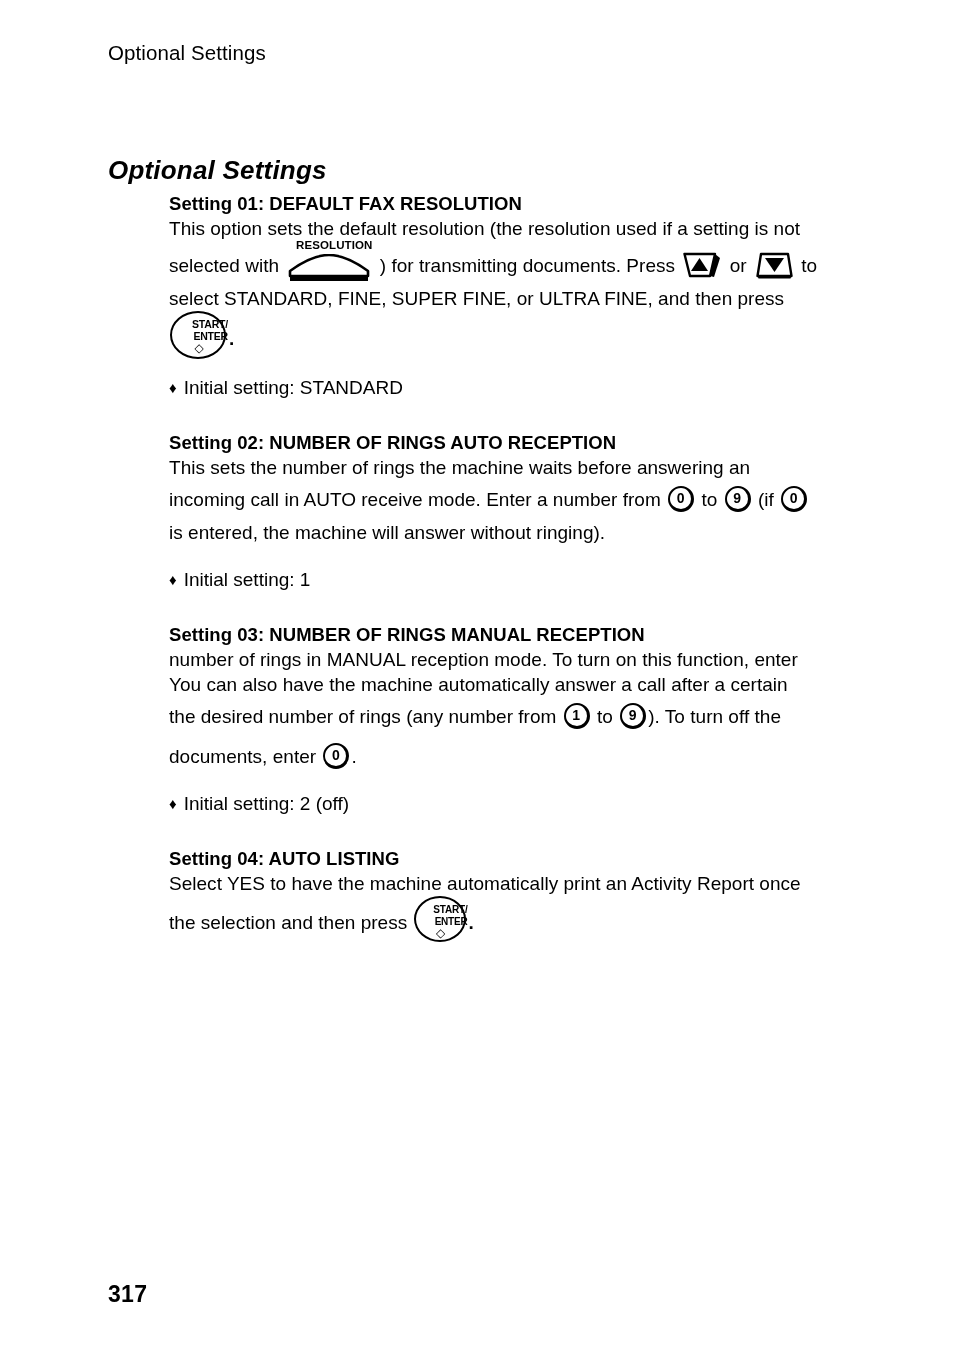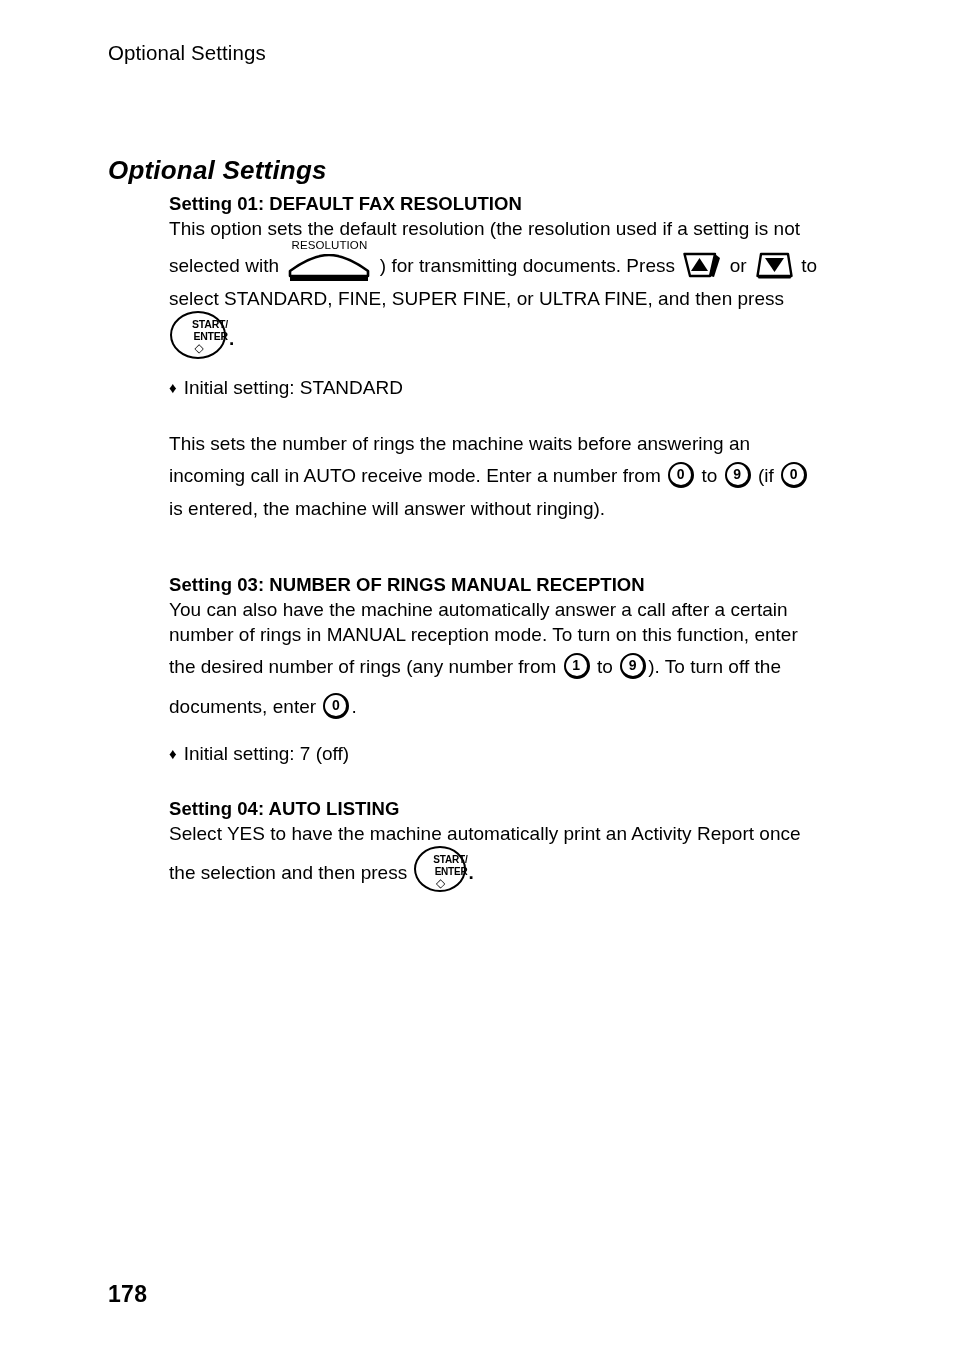--- a/index.html
+++ b/index.html
@@ -152,23 +152,23 @@
     width: 86px;
     height: 44px;
     vertical-align: -13px;
     margin: 0 2px;
   }
   .key-resolution .lbl {
     position: absolute;
     left: 0;
     top: -2px;
     width: 86px;
-    text-align: center;
+    text-align: right;
     font-size: 11.5px;
-    font-weight: normal;
+    font-weight: bold;
     letter-spacing: 0.1px;
     line-height: 12px;
     white-space: nowrap;
   }
   .key-resolution svg {
     position: absolute;
     left: 0;
     top: 13px;
   }
 
@@ -292,20 +292,21 @@
       <div class="gap-sm"></div>
 
       <div class="bullet-line">
         <span class="dia">♦</span><span>Initial setting: STANDARD</span>
       </div>
     </div>
 
     <div class="gap-lg"></div>
 
     <div>
+      <div class="sec-head">Setting 02: NUMBER OF RINGS AUTO RECEPTION</div>
 
       <div class="para">
         <span>This sets the number of rings the machine waits before answering an</span>
       </div>
 
       <div class="para tall">
         <span>incoming call in AUTO receive mode. Enter a number from</span>
 
         <span class="key-num">
           <span class="ring"></span>
@@ -326,33 +327,36 @@
           <span class="d">0</span>
         </span>
       </div>
 
       <div class="para">
         <span>is entered, the machine will answer without ringing).</span>
       </div>
 
       <div class="gap-md"></div>
 
+      <div class="bullet-line">
+        <span class="dia">♦</span><span>Initial setting: 1</span>
+      </div>
     </div>
 
     <div class="gap-lg"></div>
 
     <div>
       <div class="sec-head">Setting 03: NUMBER OF RINGS MANUAL RECEPTION</div>
 
       <div class="para">
+        <span>number of rings in MANUAL reception mode. To turn on this function, enter</span>
+      </div>
+
+      <div class="para">
         <span>You can also have the machine automatically answer a call after a certain</span>
-      </div>
-
-      <div class="para">
-        <span>number of rings in MANUAL reception mode. To turn on this function, enter</span>
       </div>
 
       <div class="para tall">
         <span>the desired number of rings (any number from</span>
 
         <span class="key-num">
           <span class="ring"></span>
           <span class="d">1</span>
         </span>
 
@@ -369,21 +373,21 @@
 
         <span class="key-num">
           <span class="ring"></span>
           <span class="d">0</span>
         </span><span>.</span>
       </div>
 
       <div class="gap-sm"></div>
 
       <div class="bullet-line">
-        <span class="dia">♦</span><span>Initial setting: 7 (off)</span>
+        <span class="dia">♦</span><span>Initial setting: 2 (off)</span>
       </div>
     </div>
 
     <div class="gap-lg"></div>
 
     <div>
       <div class="sec-head">Setting 04: AUTO LISTING</div>
 
       <div class="para">
         <span>Select YES to have the machine automatically print an Activity Report once</span>
@@ -401,15 +405,15 @@
           <span class="dmd">◇</span>
         </span><span style="font-weight:bold">.</span>
       </div>
 
       <div class="gap-sm"></div>
 
     </div>
 
   </div>
 
-  <div class="folio">178</div>
+  <div class="folio">317</div>
 
 </div>
 
 </body></html>

